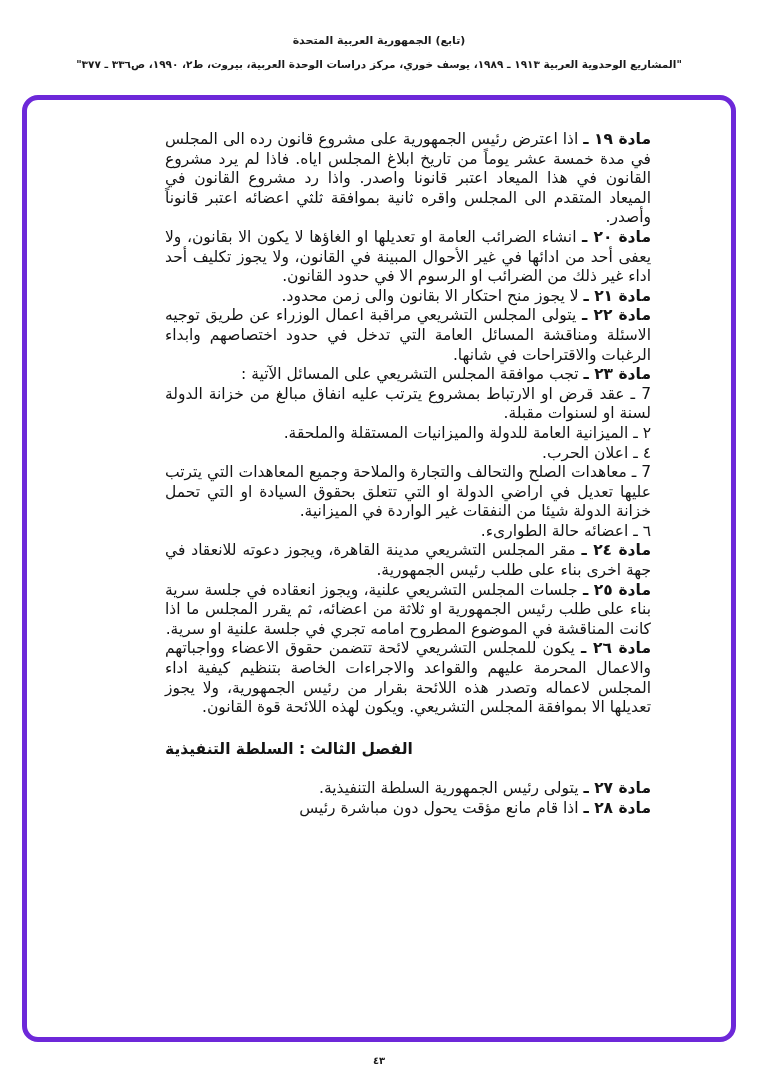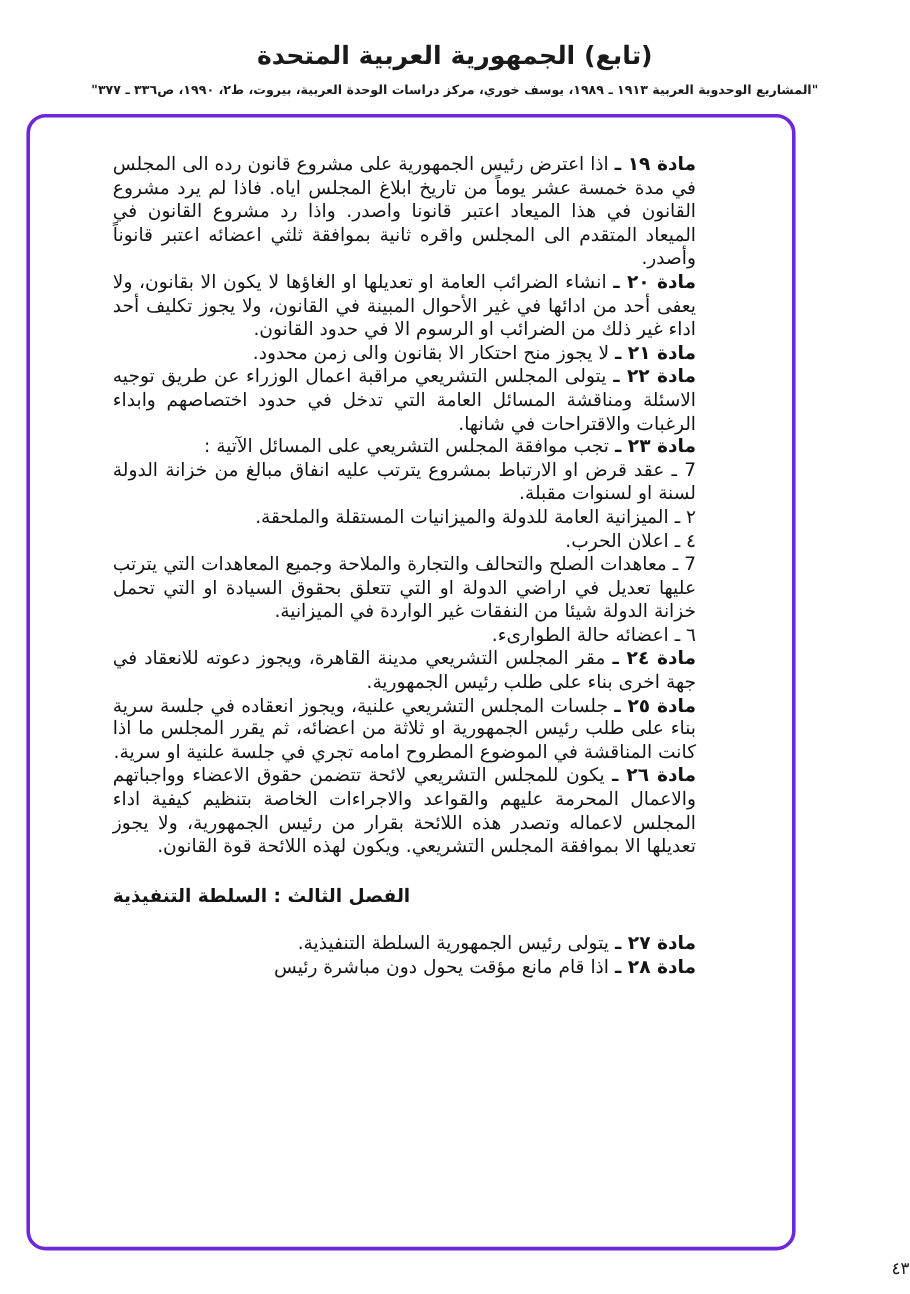--- a/index.html
+++ b/index.html
@@ -15,38 +15,38 @@
     font-family: "DejaVu Sans", sans-serif;
     color: #1a1a1a;
     overflow: hidden;
   }
   .header {
     text-align: center;
     padding-top: 34px;
     direction: rtl;
   }
   .title {
-    font-size: 21px;
+    font-size: 11px;
     font-weight: bold;
     letter-spacing: 0.2px;
   }
   .source {
     font-size: 10.5px;
     font-weight: bold;
     margin-top: 11px;
     white-space: nowrap;
   }
   .content-box {
     position: absolute;
     top: 95px;
     left: 22px;
-    width: 641px;
+    width: 714px;
     height: 947px;
     box-sizing: border-box;
-    border: 3px solid #6d28d9;
+    border: 5px solid #6d28d9;
     border-radius: 16px;
     background: #ffffff;
   }
   .text-column {
     position: absolute;
     top: 30px;
     right: 80px;
     width: 486px;
     direction: rtl;
     text-align: justify;
@@ -67,22 +67,23 @@
   .block.heading {
     text-align: left;
     font-weight: bold;
     margin: 22px 0 20px 0;
   }
   .page-number {
     position: absolute;
     bottom: 12px;
     left: 0;
     width: 100%;
-    font-size: 14px;
-    font-weight: normal;
+    text-align: center;
+    font-size: 10px;
+    font-weight: bold;
     direction: rtl;
   }
 </style>
 </head>
 <body>
 
 <div class="page">
 
   <div class="header">
     <div class="title">(تابع) الجمهورية العربية المتحدة</div>

